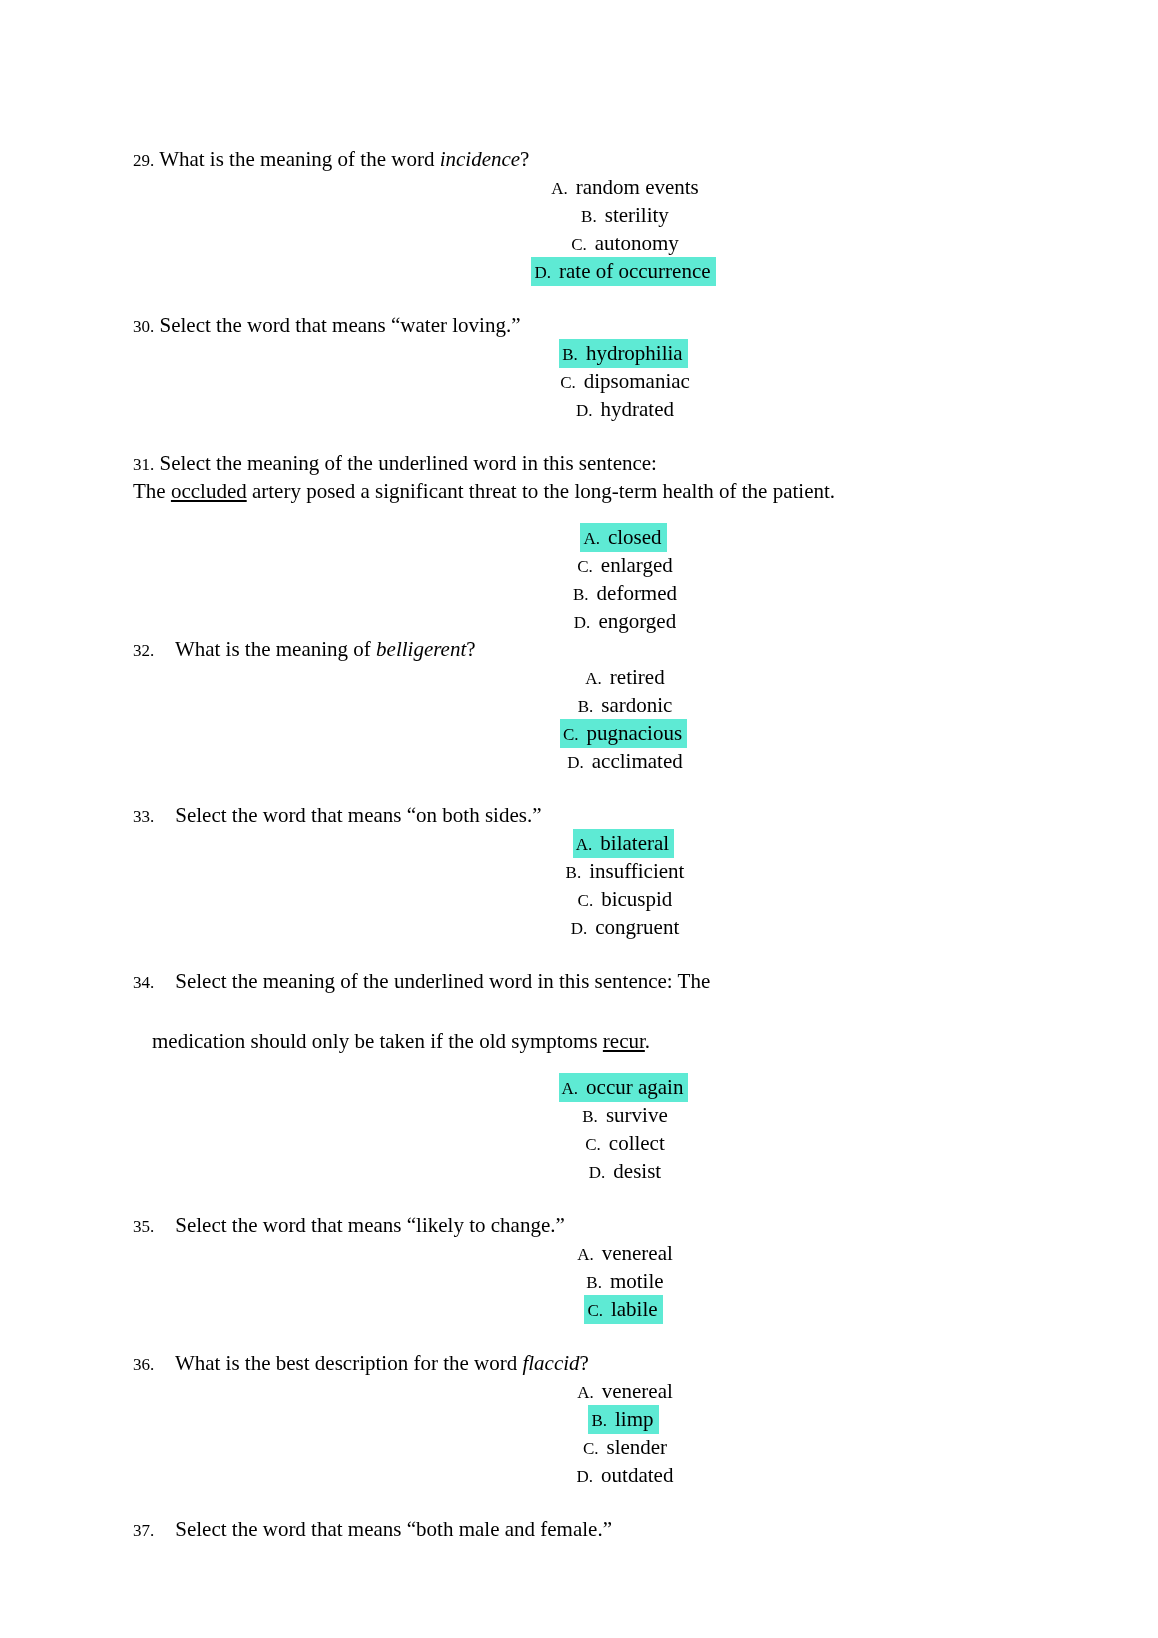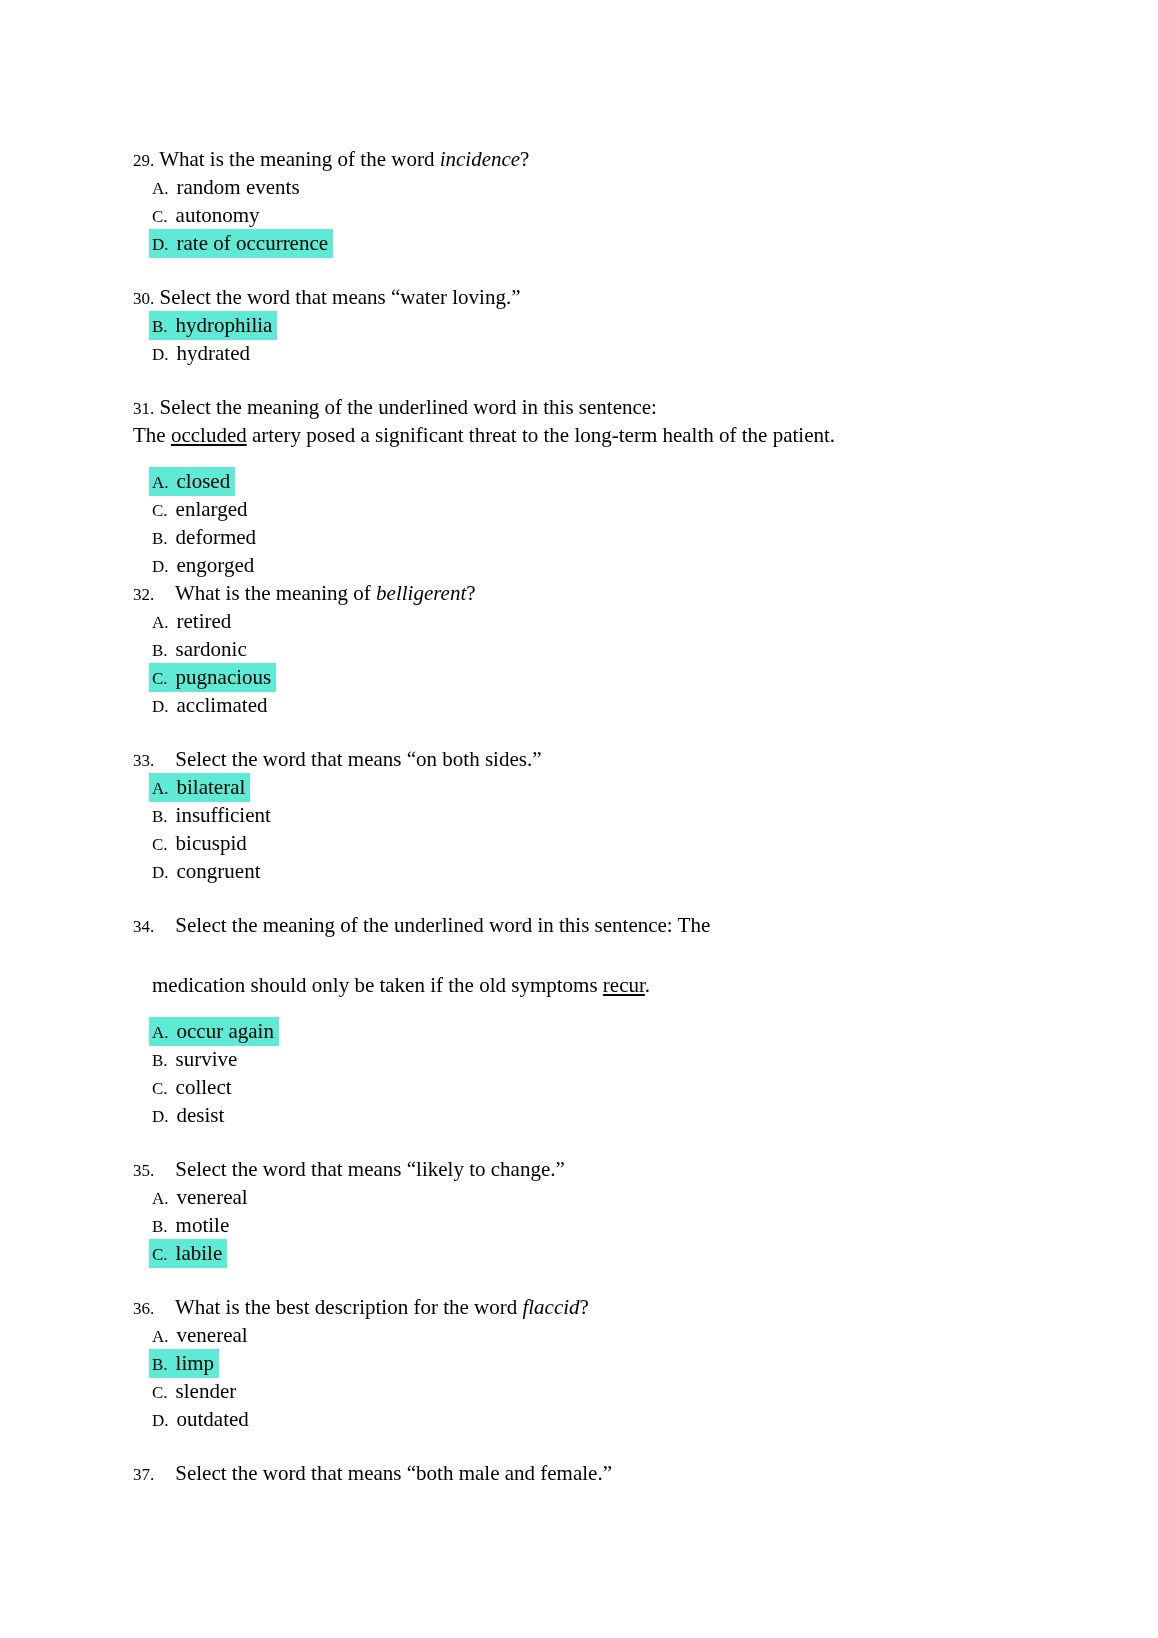--- a/index.html
+++ b/index.html
@@ -14,21 +14,21 @@
     font-size: 21px;
     line-height: 26px;
     color: #000000;
   }
   .q { margin: 0 0 26px 0; }
   .q.no-gap { margin-bottom: 0; }
   .qline { white-space: nowrap; }
   .qnum { font-size: 17px; }
   .gap { white-space: pre; }
   .sentence { white-space: nowrap; }
-  .opts { padding-left: 19px; }
+  .opts { padding-left: 19px; text-align: center; }
   .opts.gap-top { margin-top: 20px; }
   .opt { line-height: 26px; }
   .olet { font-size: 17px; margin-right: 8px; }
   .hl {
     background: #5eead4;
     padding: 2px 5px 3px 3px;
     margin-left: -3px;
   }
   .it { font-style: italic; }
   .ul { text-decoration: underline; }
@@ -36,29 +36,31 @@
 </style>
 </head>
 <body>
 
 <div class="page">
 
   <div class="q">
     <div class="qline"><span class="qnum">29.</span><span class="gap"> </span><span>What is the meaning of the word </span><span class="it">incidence</span><span>?</span></div>
     <div class="opts">
       <div class="opt"><span class="olet">A.</span><span>random events</span></div>
+      <div class="opt"><span class="olet">B.</span><span>sterility</span></div>
       <div class="opt"><span class="olet">C.</span><span>autonomy</span></div>
       <div class="opt"><span class="hl"><span class="olet">D.</span><span>rate of occurrence</span></span></div>
     </div>
   </div>
 
   <div class="q">
     <div class="qline"><span class="qnum">30.</span><span class="gap"> </span><span>Select the word that means “water loving.”</span></div>
     <div class="opts">
       <div class="opt"><span class="hl"><span class="olet">B.</span><span>hydrophilia</span></span></div>
+      <div class="opt"><span class="olet">C.</span><span>dipsomaniac</span></div>
       <div class="opt"><span class="olet">D.</span><span>hydrated</span></div>
     </div>
   </div>
 
   <div class="q no-gap">
     <div class="qline"><span class="qnum">31.</span><span class="gap"> </span><span>Select the meaning of the underlined word in this sentence:</span></div>
     <div class="sentence"><span>The </span><span class="ul">occluded</span><span> artery posed a significant threat to the long-term health of the patient.</span></div>
     <div class="opts gap-top">
       <div class="opt"><span class="hl"><span class="olet">A.</span><span>closed</span></span></div>
       <div class="opt"><span class="olet">C.</span><span>enlarged</span></div>

